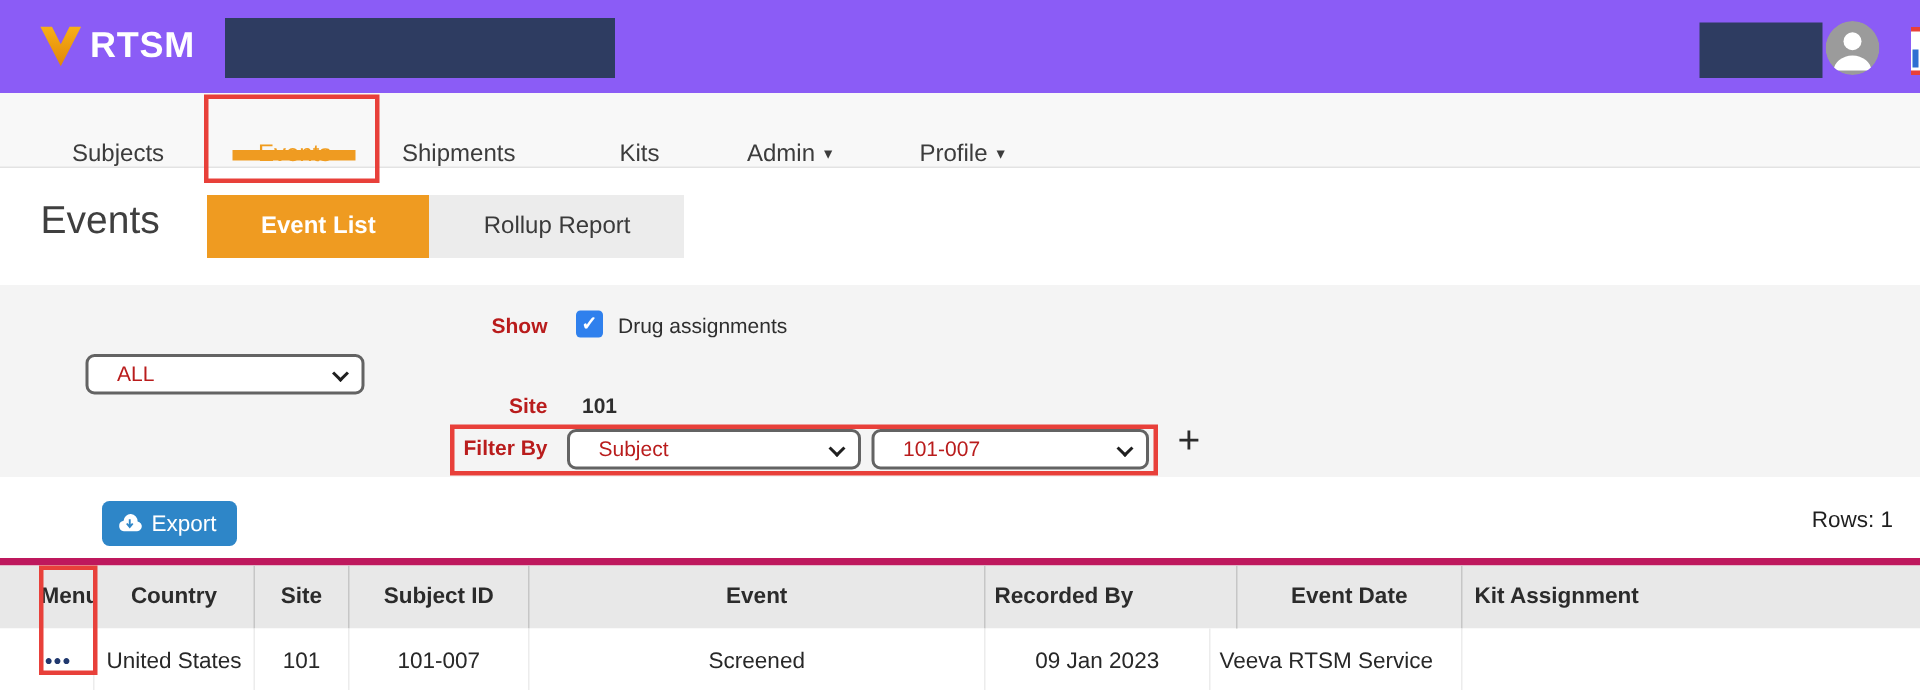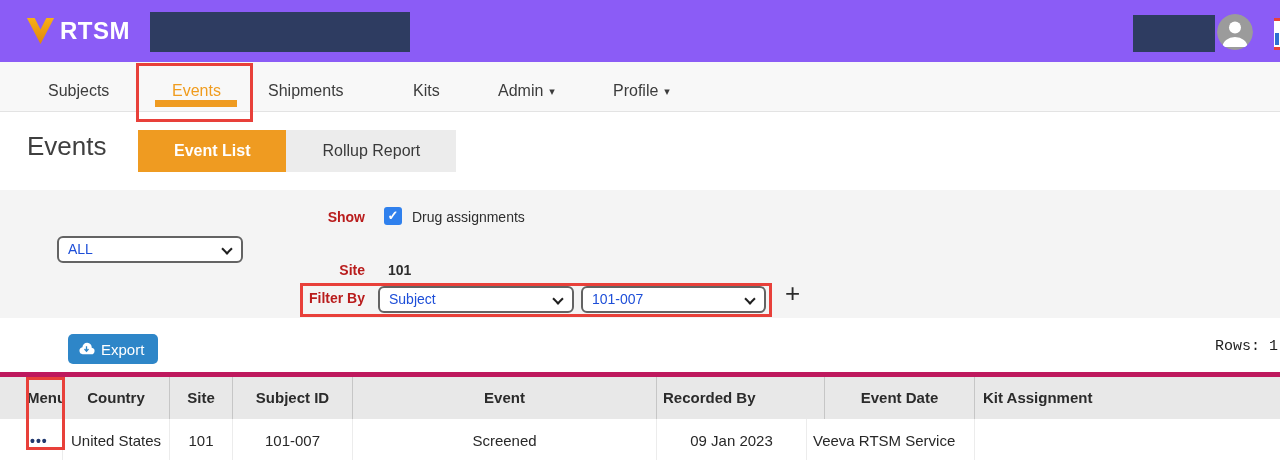--- a/index.html
+++ b/index.html
@@ -17,53 +17,53 @@
   .brand-text { color:#fff; font-size:24px; font-weight:bold; letter-spacing:0.5px; margin-left:3px; }
   .redact-1 { position:absolute; left:150px; top:12px; width:260px; height:40px; background:#2e3c61; }
   .redact-2 { position:absolute; left:1133px; top:15px; width:82px; height:37px; background:#2e3c61; }
   .avatar { position:absolute; left:1217px; top:14px; width:36px; height:36px; border-radius:50%; overflow:hidden; }
   .edge-annot { position:absolute; right:0; top:18px; width:6px; height:32px; background:#fff;
     border-top:3px solid #E8403A; border-bottom:3px solid #E8403A; }
   .edge-annot .blue-frag { position:absolute; left:1px; top:12px; width:4px; height:12px; background:#2d6fd2; }
 
   
   .navbar { position:relative; width:100%; height:50px; background:#f8f8f8; border-bottom:1px solid #e3e3e3; }
-  .nav-item { position:absolute; top:4px; height:36px; line-height:50px; font-size:16px; color:#3c3c3c; cursor:pointer; white-space:nowrap; }
+  .nav-item { position:absolute; top:16px; height:36px; line-height:50px; font-size:16px; color:#3c3c3c; cursor:pointer; white-space:nowrap; }
   .nav-item.active { color:#F09C1E; }
   .nav-caret { display:inline-block; margin-left:6px; font-size:11px; color:#3c3c3c; vertical-align:1px; }
   .nav-underline { position:absolute; left:155px; top:38px; width:82px; height:7px; background:#EF9B21; }
 
   
   .title-row { position:relative; width:100%; height:78px; background:#fff; }
   .page-title { position:absolute; left:27px; top:19px; font-size:26px; color:#3f3f3f; }
   .seg-tabs { position:absolute; left:138px; top:18px; display:flex; height:42px; }
   .seg-tab { height:42px; line-height:42px; padding:0 36px; font-size:16px; cursor:pointer; white-space:nowrap; }
   .seg-tab.active { background:#EF9B21; color:#fff; font-weight:bold; }
   .seg-tab.inactive { background:#ececec; color:#3a3a3a; }
 
   
   .filters { position:relative; width:100%; height:128px; background:#f4f4f4; }
   .flabel { position:absolute; left:280px; width:85px; text-align:right; font-size:14px; font-weight:bold; color:#b91c1c; }
   .fvalue { position:absolute; font-size:14px; color:#2e2e2e; }
   .checkbox { position:absolute; left:384px; top:17px; width:18px; height:18px; background:#2F80ED; border-radius:3px;
     color:#fff; font-size:13px; font-weight:bold; text-align:center; line-height:18px; cursor:pointer; }
   .select {
     position:absolute; height:27px; background:#fff; border:2px solid #636363; border-radius:6px;
-    font-size:14px; color:#1d4ed8; line-height:23px; padding:0 26px 0 9px; cursor:pointer; white-space:nowrap;
+    font-size:14px; color:#b91c1c; line-height:23px; padding:0 26px 0 19px; cursor:pointer; white-space:nowrap;
   }
   .select .chev { position:absolute; right:10px; top:7px; width:8px; height:8px;
     border-right:2px solid #1f1f1f; border-bottom:2px solid #1f1f1f; transform:rotate(45deg); }
   .plus-btn { position:absolute; left:785px; top:90px; font-size:26px; font-weight:400; color:#2b2b2b; cursor:pointer; line-height:26px; }
 
   
   .toolbar { position:relative; width:100%; height:54px; background:#fff; }
   .export-btn { position:absolute; left:20px; top:16px; height:30px; padding:0 14px 0 10px; background:#2E86C8;
     border:none; border-radius:5px; color:#fff; font-size:15px; display:flex; align-items:center; gap:6px; cursor:pointer;
     font-family:"Liberation Sans", sans-serif;margin-left:48px; }
-  .rows-count { position:absolute; right:2px; top:20px; font-size:15px; color:#1f1f1f;font-family:Liberation Mono, monospace; }
+  .rows-count { position:absolute; right:18px; top:20px; font-size:15px; color:#1f1f1f; }
 
   
   .table { position:relative; width:100%; border-top:5px solid #be185d; }
   .thead { display:flex; width:100%; height:42px; background:#e8e8e8; }
   .th { font-size:15px; font-weight:bold; color:#2b2b2b; line-height:42px; border-right:1px solid #c6c6c6; overflow:hidden; white-space:nowrap; }
   .th:last-child { border-right:none; }
   .trow { display:flex; width:100%; height:43px; background:#fff; }
   .td { font-size:15px; color:#282828; line-height:43px; border-right:1px solid #ececec; overflow:hidden; white-space:nowrap; }
   .td:last-child { border-right:none; }
   .c0 { width:63px; }  .c1 { width:107px; text-align:center; } .c2 { width:63px; text-align:center; }

